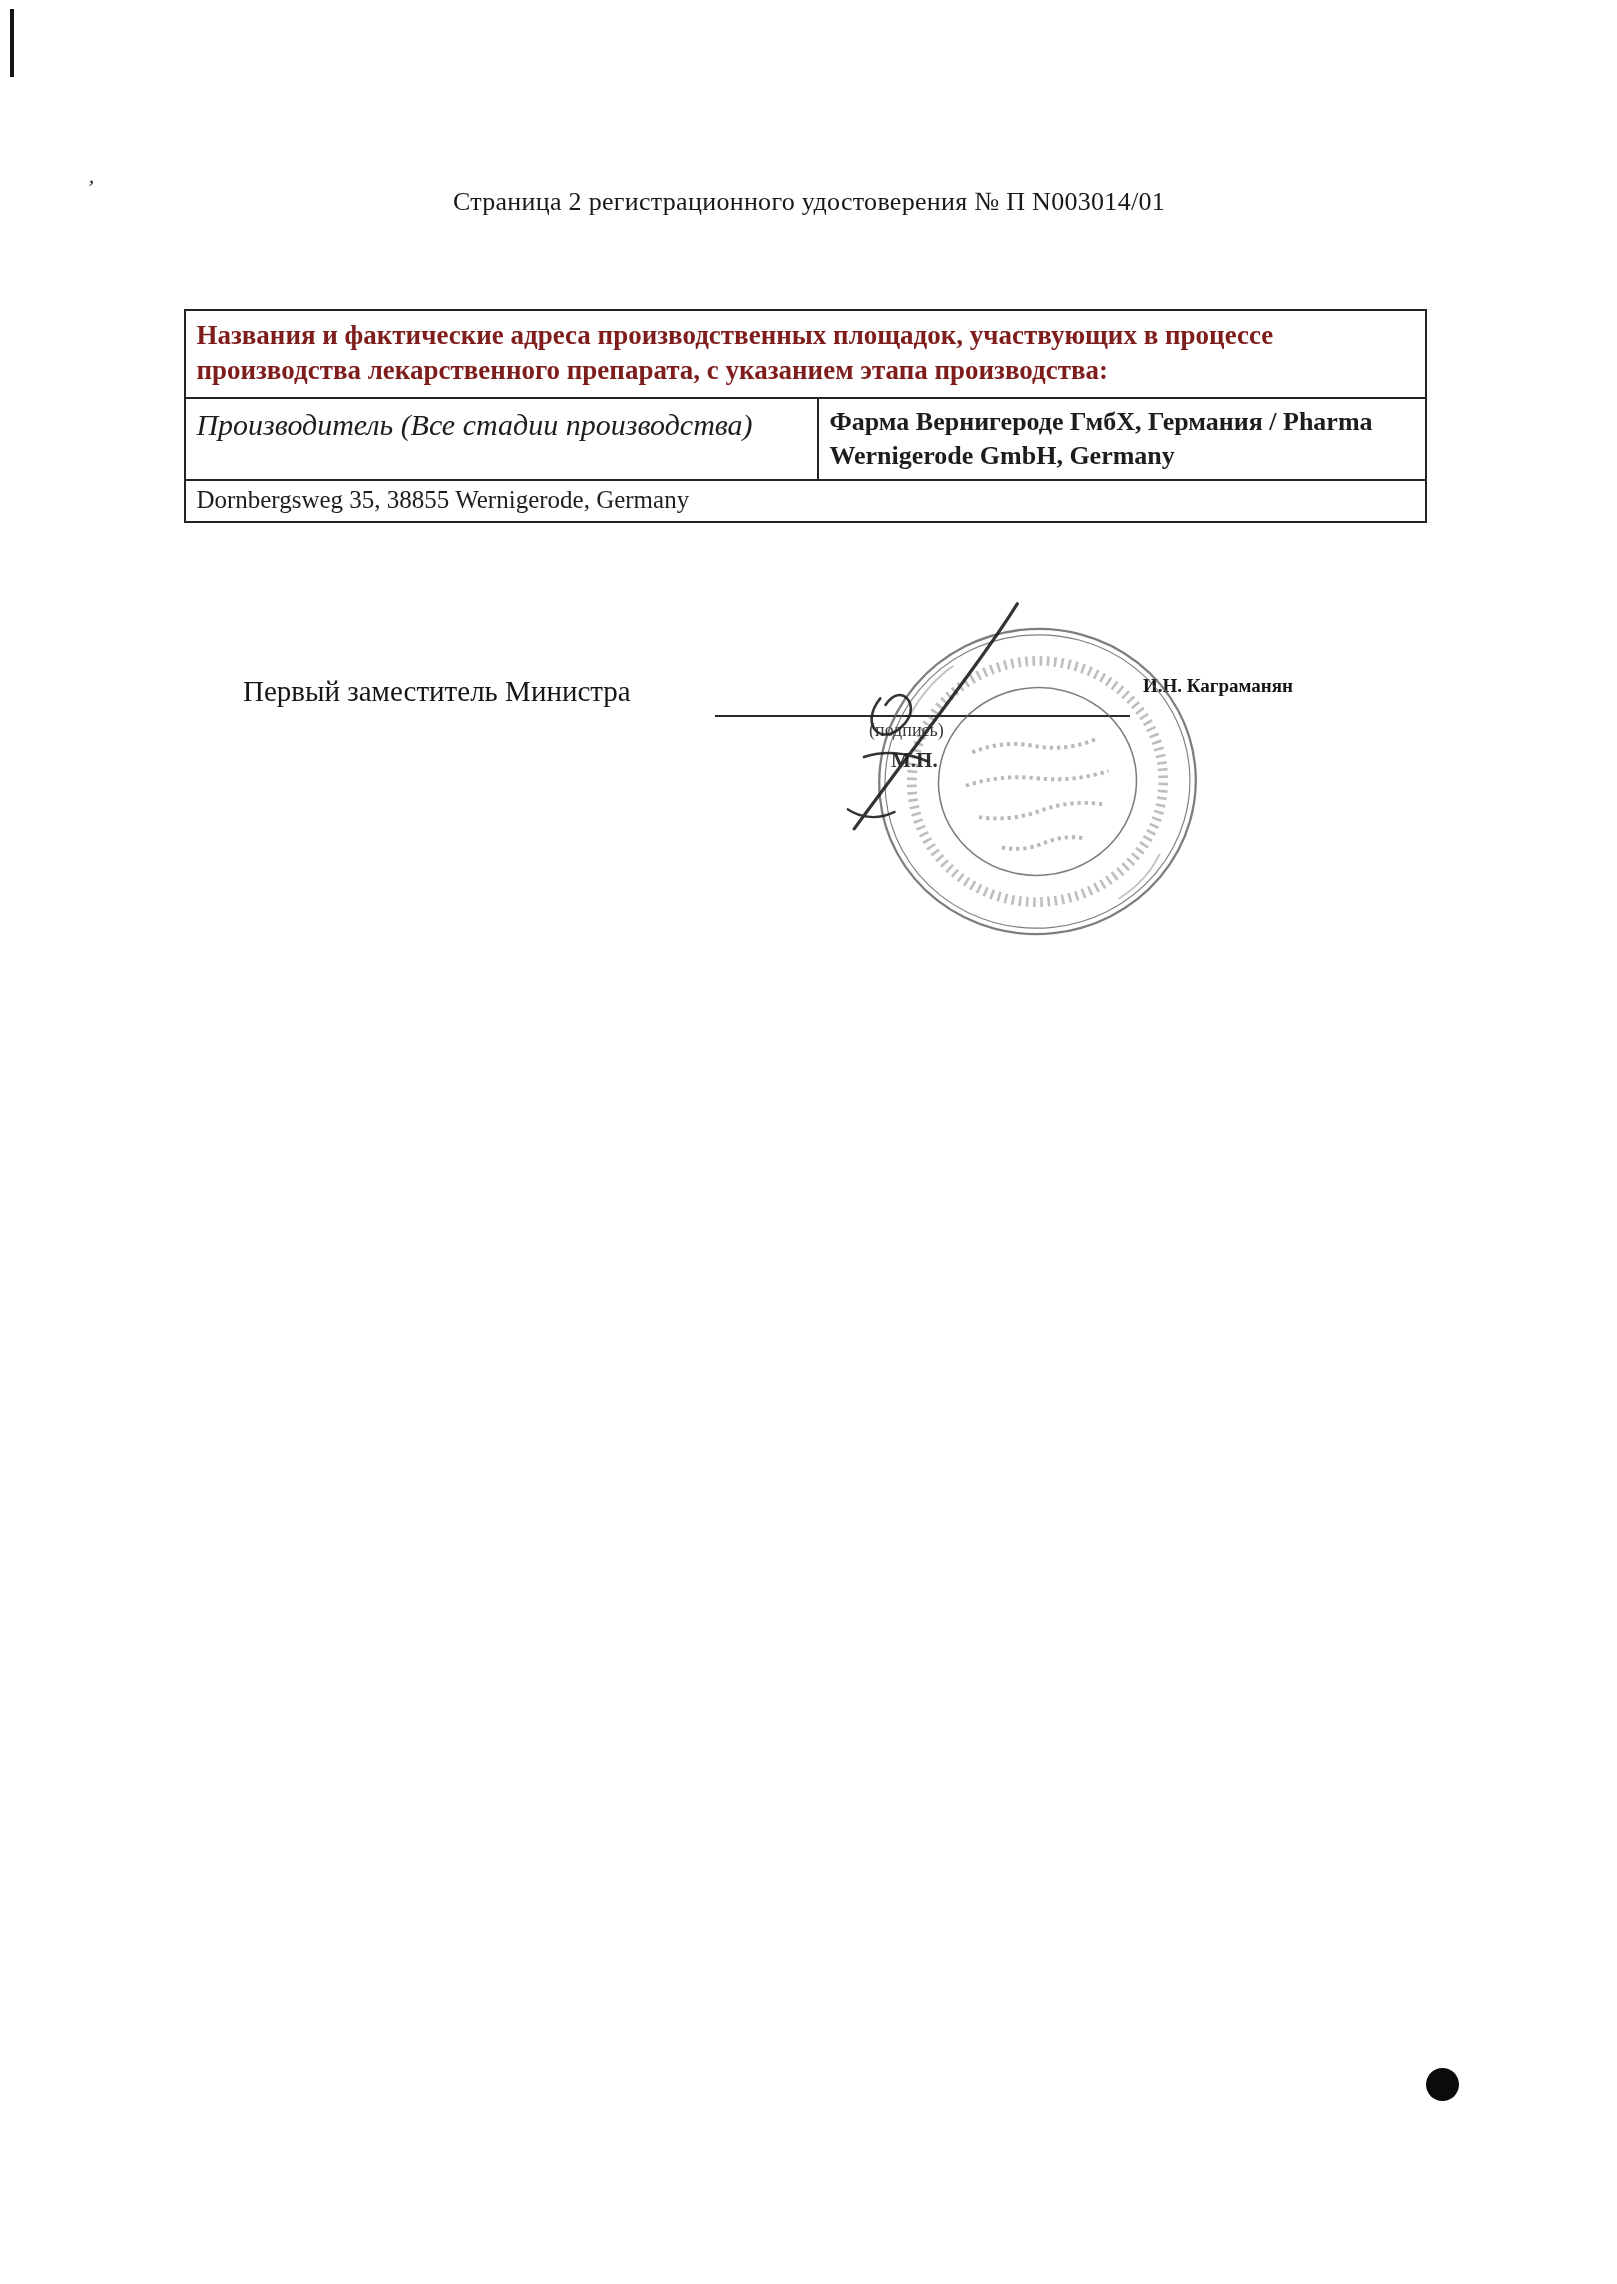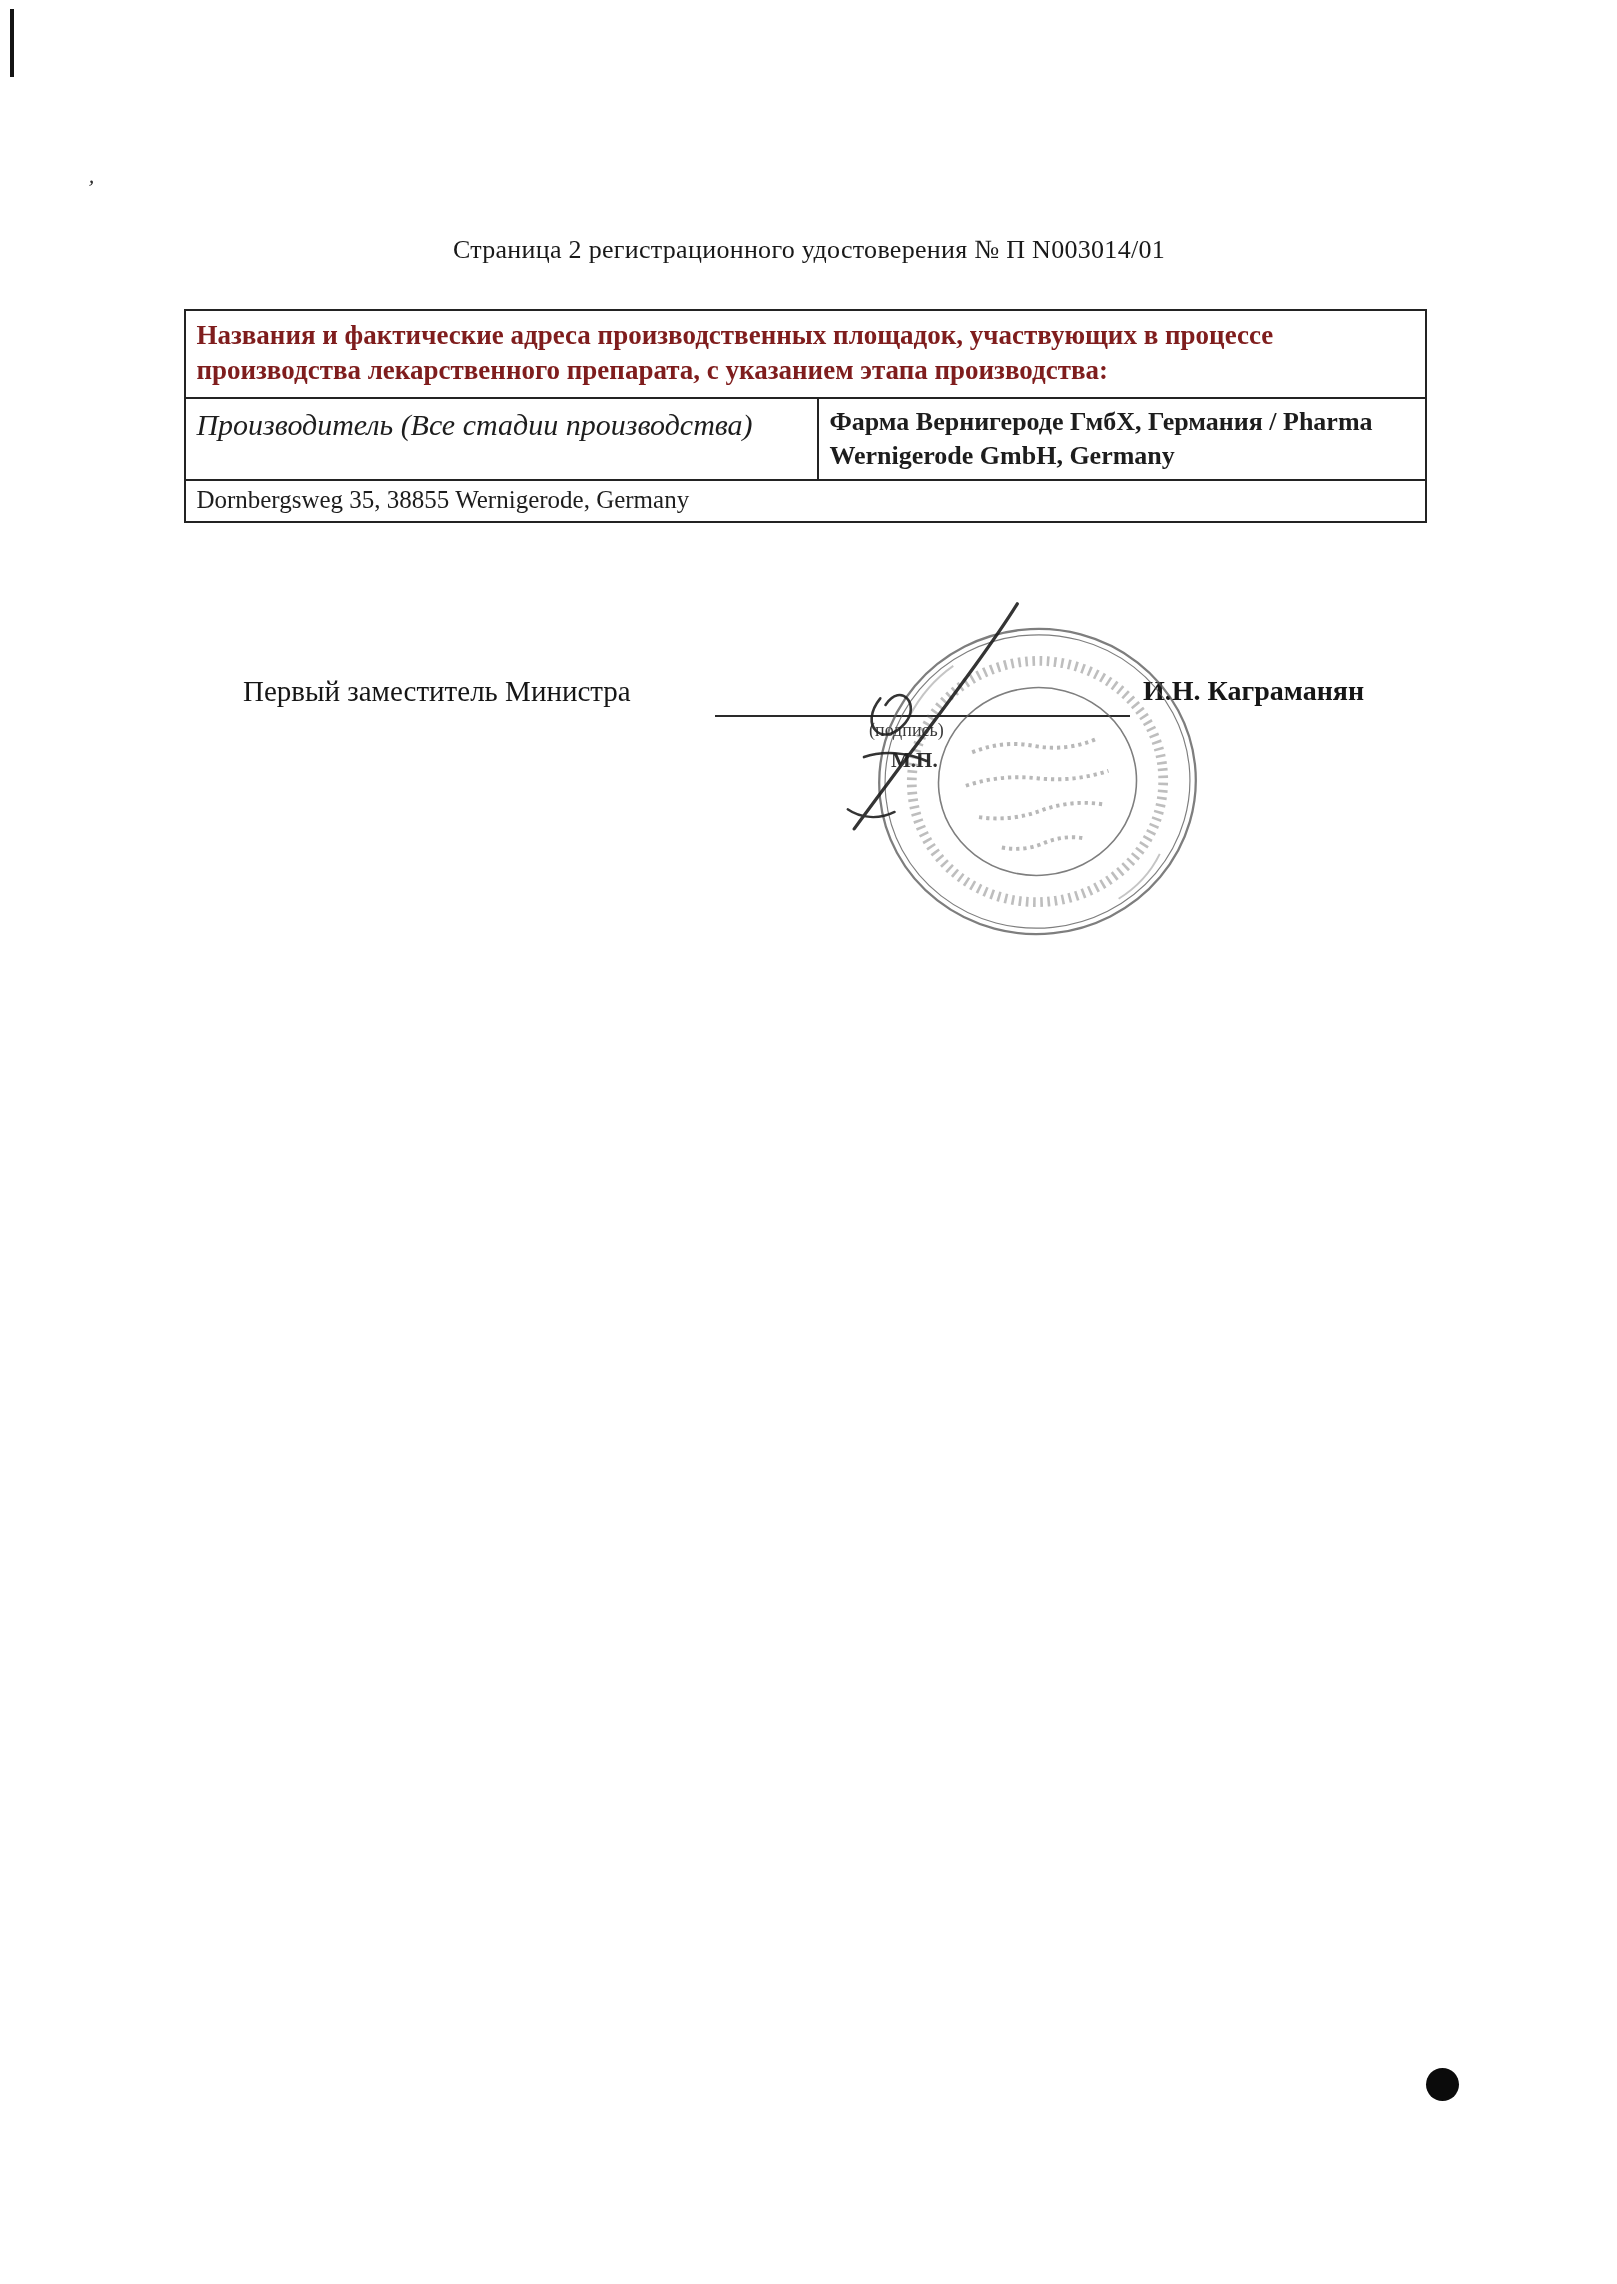--- a/index.html
+++ b/index.html
@@ -39,21 +39,20 @@
   
   .doc-header {
     position: absolute;
     top: 187px;
     left: 0;
     width: 100%;
     text-align: center;
     font-size: 26px;
     letter-spacing: 0.3px;
     color: #191919;
-    margin-top: 48px;
   }
 
   
   .prod-table {
     position: absolute;
     left: 184px;
     top: 309px;
     width: 1243px;
     border: 2px solid #232323;
     box-sizing: border-box;
@@ -124,21 +123,21 @@
     left: 891px;
     top: 748px;
     font-size: 21px;
     font-weight: bold;
     color: #2f2f2f;
   }
   .sig-name {
     position: absolute;
     left: 1143px;
     top: 675px;
-    font-size: 28px;
+    font-size: 19px;
     font-weight: bold;
     color: #161616;
   }
 
   .stamp-wrap {
     position: absolute;
     left: 855px;
     top: 586px;
     width: 365px;
     height: 391px;

